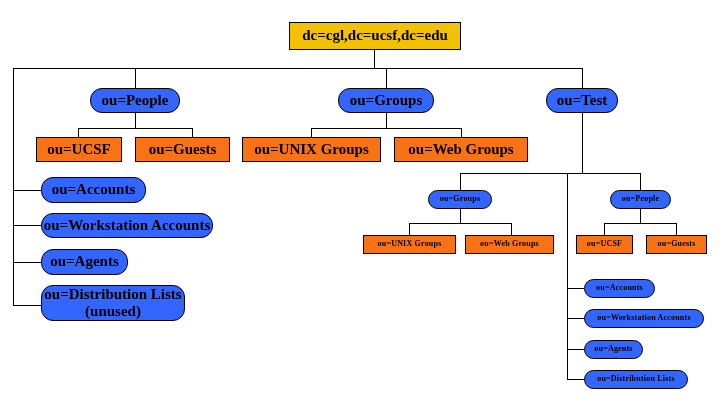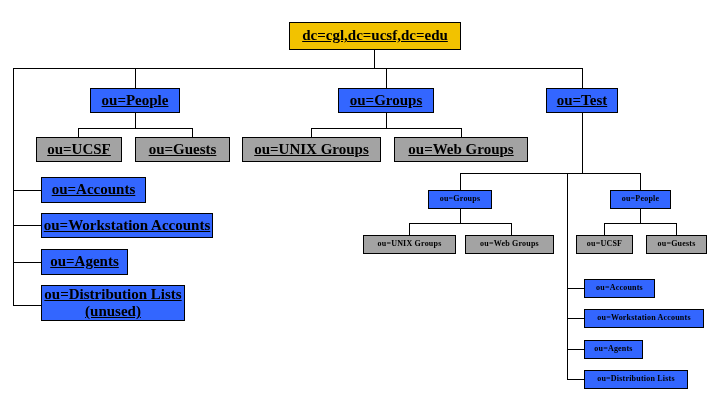--- a/index.html
+++ b/index.html
@@ -25,24 +25,24 @@
     text-align: center;
     white-space: nowrap;
     display: flex;
     flex-direction: column;
     align-items: center;
     justify-content: center;
     line-height: 1.05;
     z-index: 3;
   }
   .node.root   { background: #f2c200; }
-  .node.blue   { background: #3366ff; }
-  .node.green  { background: #a3a3a3; }
+  .node.blue   { background: #3366ff; border-radius: 12px; }
+  .node.green  { background: #f97316; }
 
-  .node.big    { font-size: 15px; text-decoration: underline; }
+  .node.big    { font-size: 15px; }
   .node.small  { font-size: 8px; font-weight: bold; letter-spacing: 0.2px; }
 
   .node .sub {
     font-size: 15px;
     font-weight: bold;
     line-height: 1;
     margin-top: 1px;
   }
   
   .ln {

